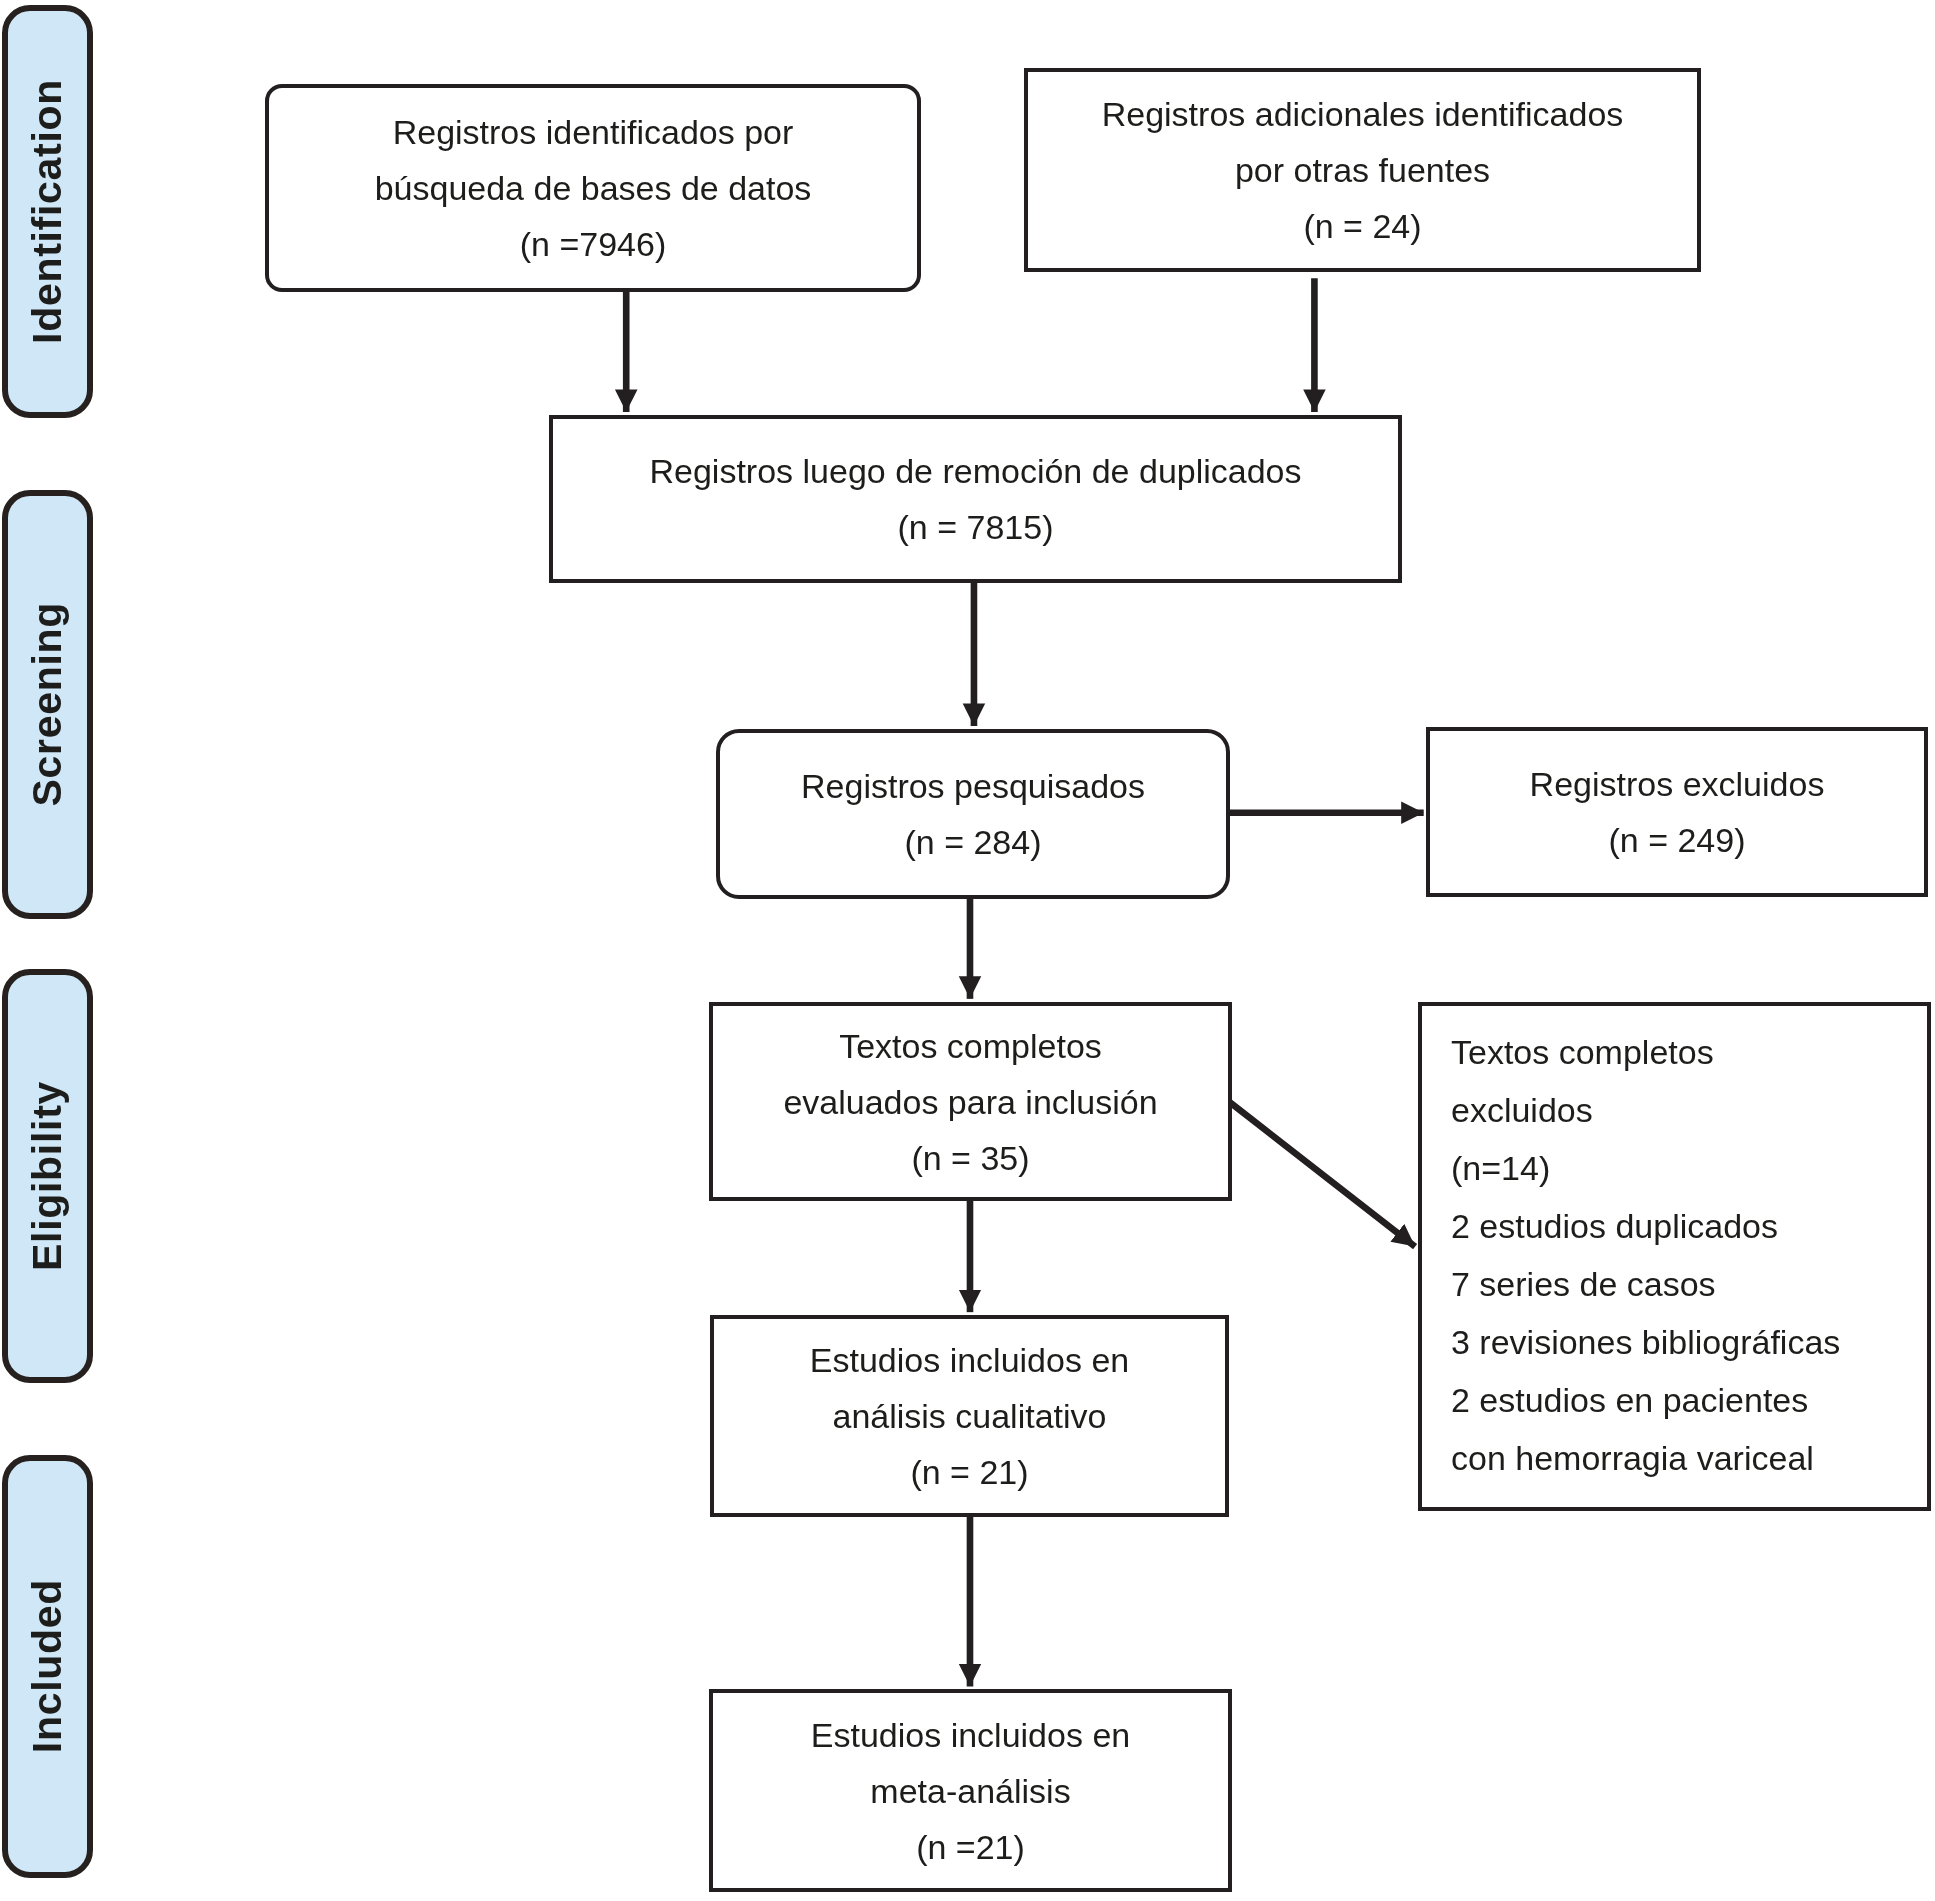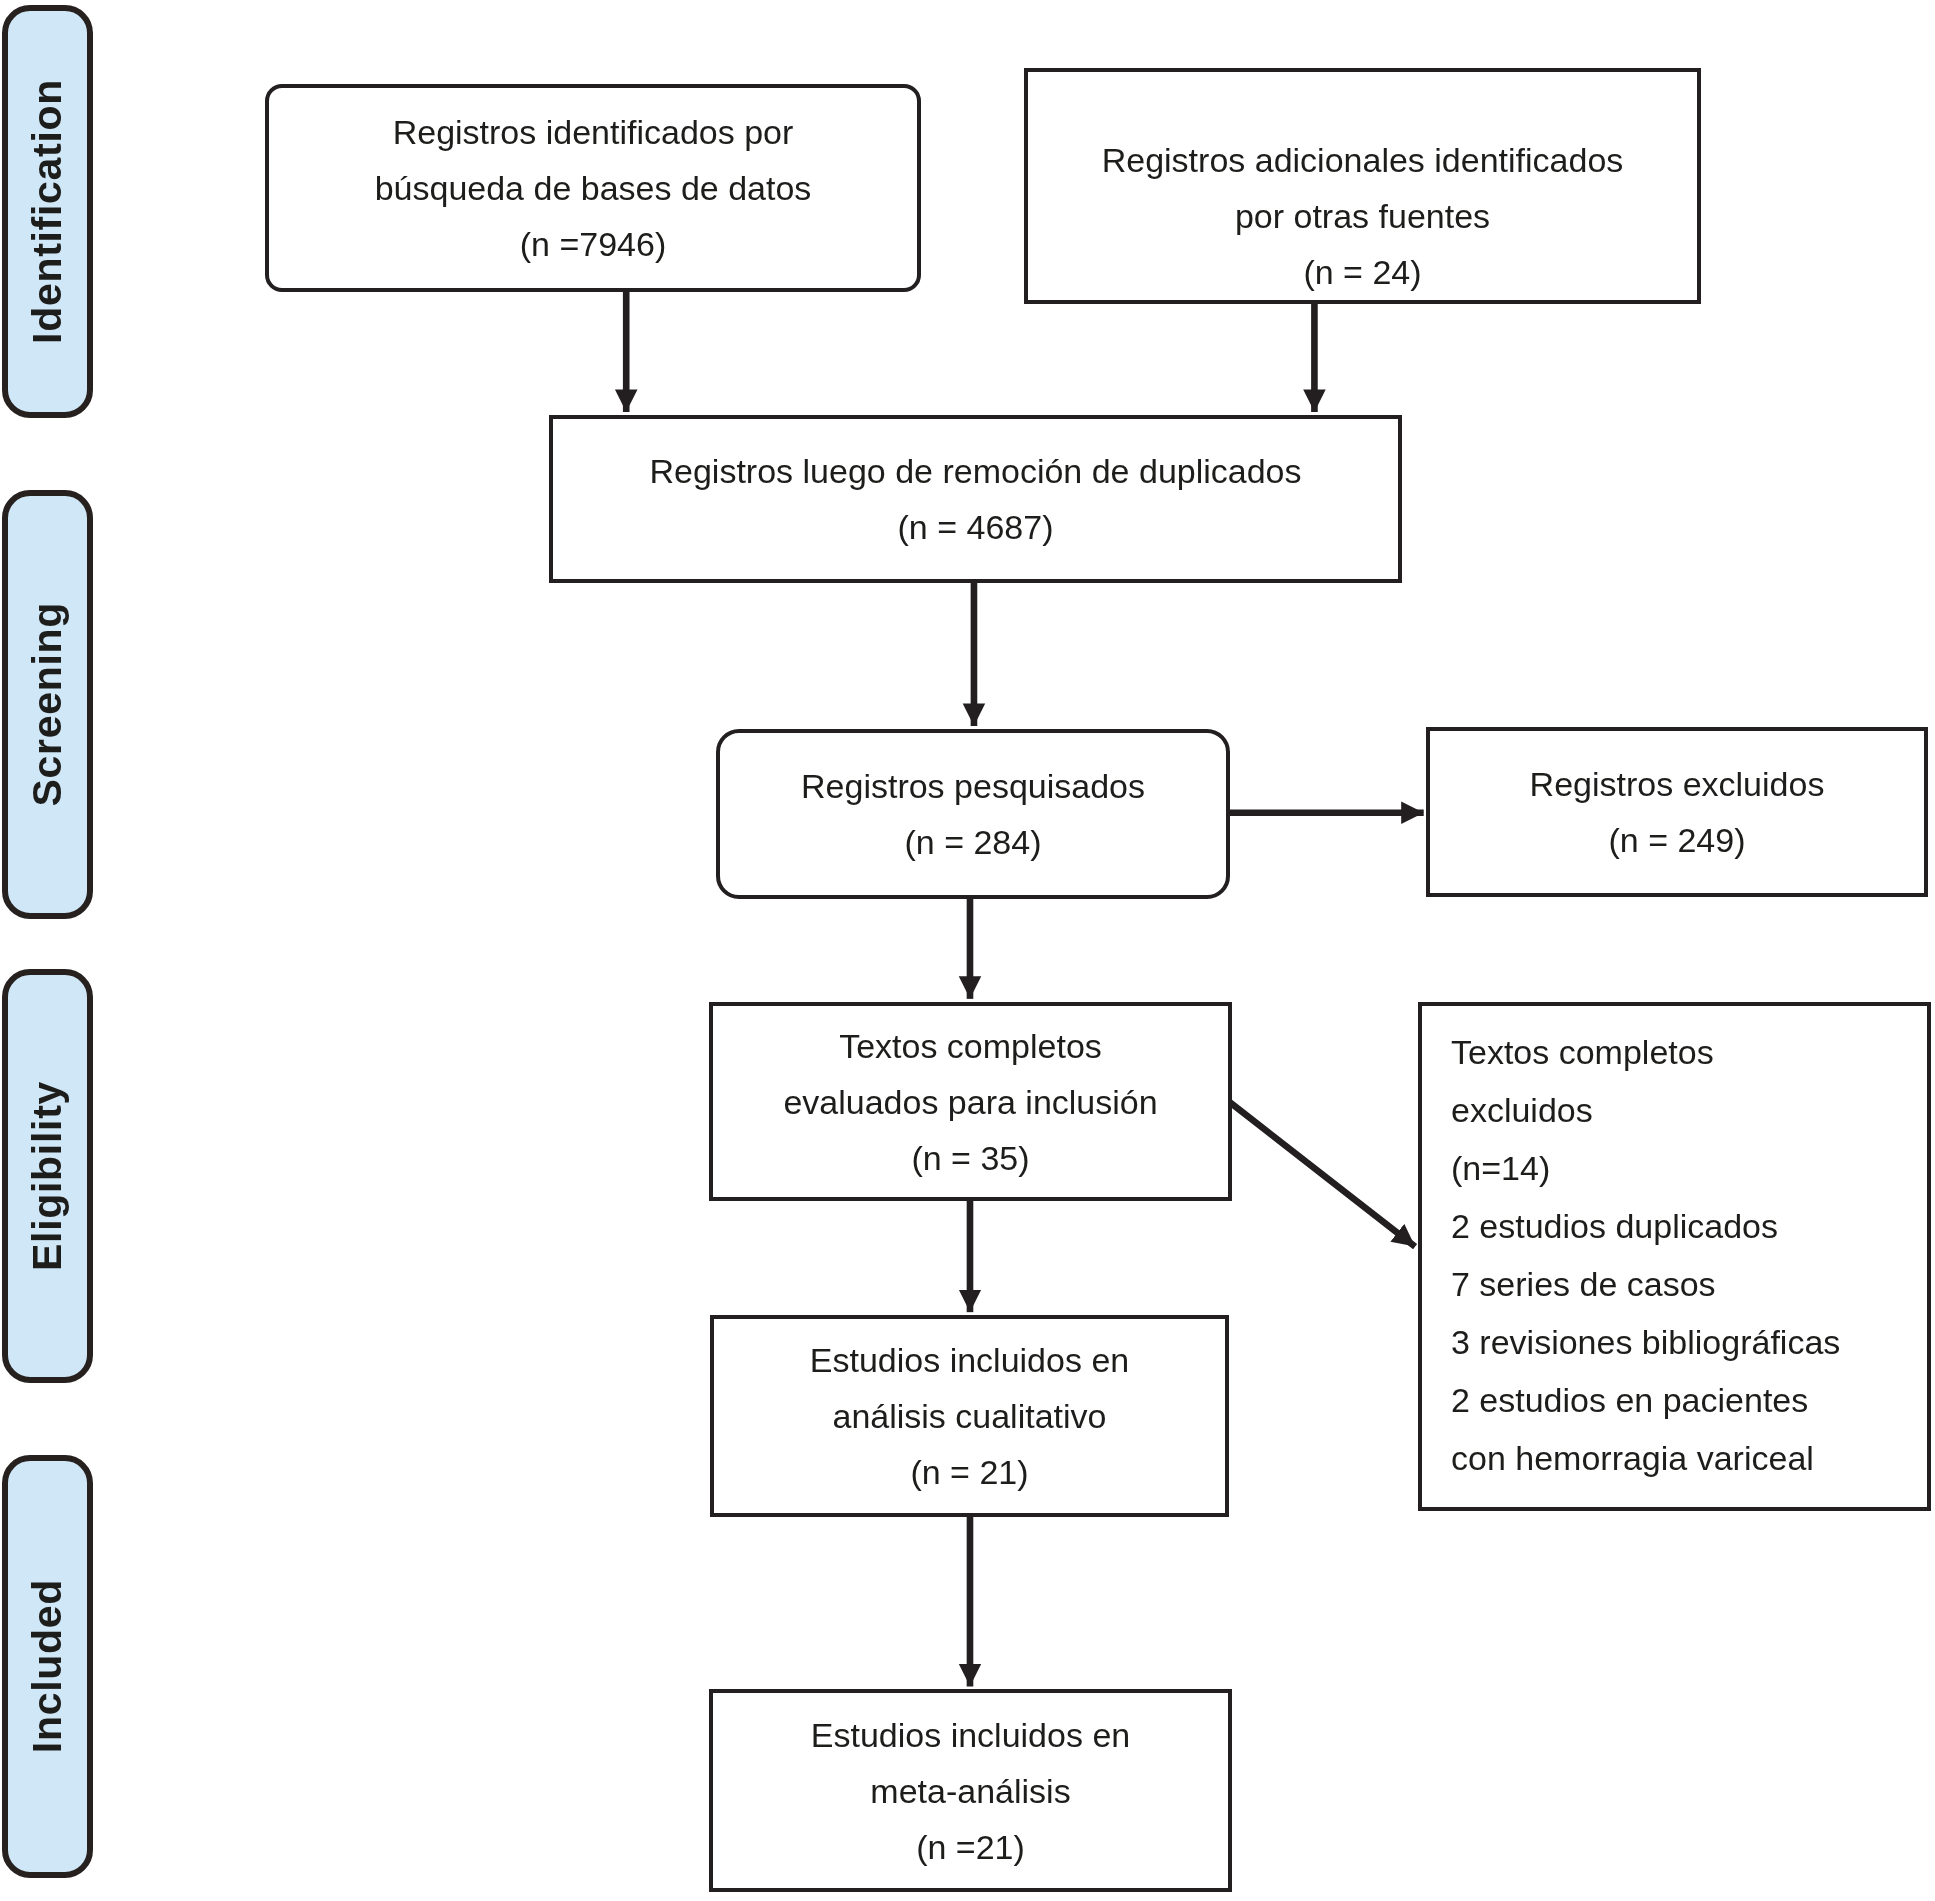--- a/index.html
+++ b/index.html
@@ -97,29 +97,29 @@
     <line x1="1464" y1="1811" x2="1464" y2="1981" stroke="#231f20" stroke-width="10" marker-end="url(#ah)"></line>
     <line x1="1464" y1="2288" x2="1464" y2="2546" stroke="#231f20" stroke-width="10" marker-end="url(#ah)"></line>
   </svg>
 
   <div class="box" style="left:265px;  top:84px;  width:656px;  height:208px;border-radius:17px;">
     <div class="box-text">Registros identificados por
 búsqueda de bases de datos
 (n =7946)</div>
   </div>
 
-  <div class="box" style="left:1024px; top:68px;  width:677px; height:236px;align-items:flex-end;">
+  <div class="box" style="left:1024px; top:68px;  width:677px; height:204px;">
     <div class="box-text">Registros adicionales identificados
 por otras fuentes
 (n = 24)</div>
   </div>
 
   <div class="box" style="left:549px;  top:415px;  width:853px; height:168px;">
     <div class="box-text">Registros luego de remoción de duplicados
-(n = 4687)</div>
+(n = 7815)</div>
   </div>
 
   <div class="box" style="left:716px; top:729px; width:514px;  height:170px;border-radius:23px;">
     <div class="box-text">Registros pesquisados
 (n = 284)</div>
   </div>
 
   <div class="box" style="left:1426px; top:727px; width:502px;  height:170px;">
     <div class="box-text">Registros excluidos
 (n = 249)</div>

